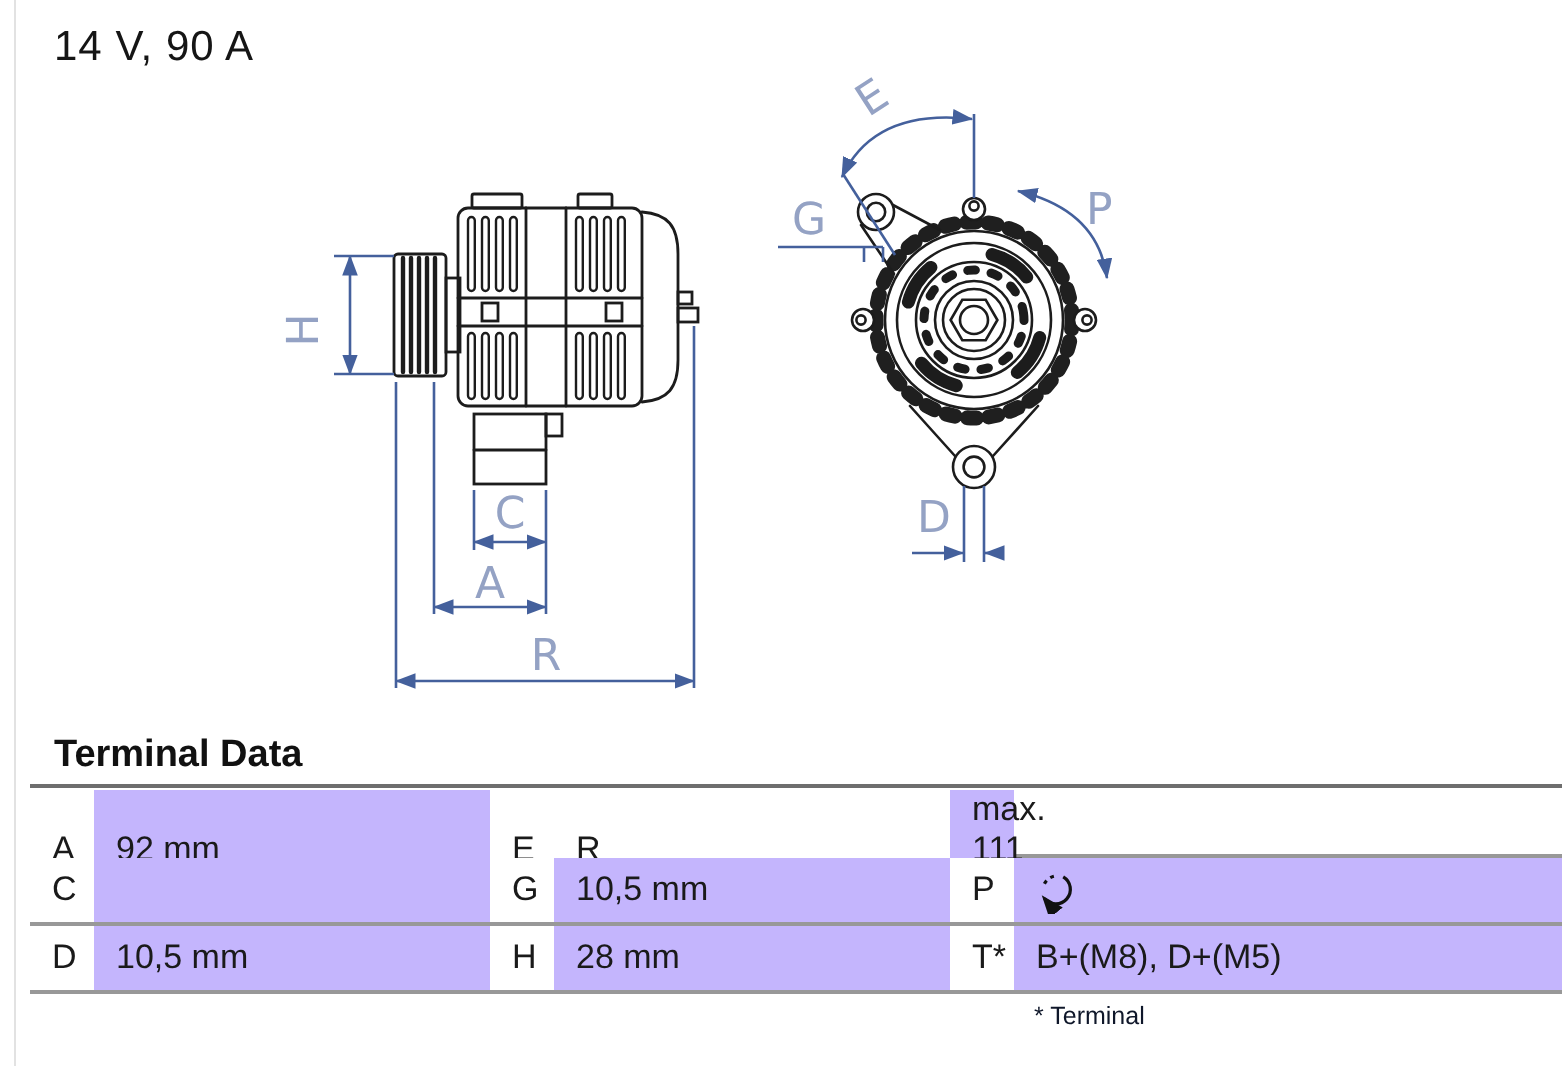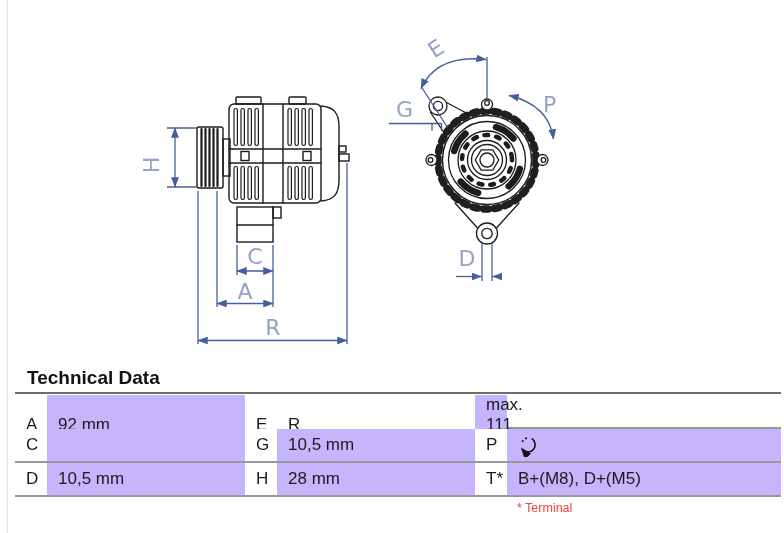--- a/index.html
+++ b/index.html
@@ -9,30 +9,31 @@
   .title{position:absolute;left:27px;top:12px;font-size:21px;letter-spacing:0.5px;color:#151515;}
   .drawing-svg{position:absolute;left:0;top:0;width:784px;height:533px;}
   .dim-label{font-family:"DejaVu Sans",sans-serif;font-size:22px;fill:#94a2c4;}
   .heading{position:absolute;left:27px;top:367px;font-size:19px;font-weight:bold;color:#111;}
   .heading-rule{position:absolute;left:15px;top:392px;width:766px;height:2px;background:#6e6e6e;}
   .table{position:absolute;left:15px;top:395px;width:766px;}
   .trow{display:grid;grid-template-columns:32px 198px 32px 198px 32px 274px;
         height:32px;border-bottom:2px solid #989898;font-size:17px;}
   .lcell{background:#ffffff;display:flex;align-items:center;padding-left:11px;}
   .vcell{background:#c4b5fd;display:flex;align-items:center;padding-left:11px;}
-  .footnote{position:absolute;left:517px;top:501px;font-size:12.5px;color:#ef4444;}
+  .footnote{position:absolute;left:517px;top:501px;font-size:12.5px;color:#0f172a;}
   .roticon{display:block;margin-top:1px;}
 </style>
 </head>
 <body>
 
 <div class="screen">
 
   <div class="edge-line"></div>
 
+  <div class="title">14 V, 90 A</div>
 
   <svg class="drawing-svg" viewBox="0 0 784 533">
     <defs>
       <marker id="arw" viewBox="0 0 8 6" markerWidth="8" markerHeight="6" refX="7.5" refY="3" orient="auto-start-reverse">
         <path d="M0,0 L8,3 L0,6 Z" fill="#44609c"></path>
       </marker>
     </defs>
 
     <g stroke="#1c1c1c" fill="none" stroke-width="1.4" stroke-linecap="round">
 
@@ -126,21 +127,21 @@
       <path d="M482,243 V281 M492,243 V281"></path>
       <path d="M456,276.5 H481.5" marker-end="url(#arw)"></path>
       <path d="M492.5,276.5 H501.5" marker-start="url(#arw)"></path>
     </g>
     <text class="dim-label" text-anchor="middle" transform="translate(440,55) rotate(-33)">E</text>
     <text class="dim-label" x="396" y="117">G</text>
     <text class="dim-label" x="543" y="112">P</text>
     <text class="dim-label" text-anchor="middle" x="467" y="266">D</text>
   </svg>
 
-  <div class="heading">Technical Data</div>
+  <div class="heading">Terminal Data</div>
   <div class="heading-rule"></div>
 
   <div class="table">
     <div class="trow">
       <div class="lcell">A</div>
       <div class="vcell">92 mm</div>
       <div class="lcell">E</div>
       <div class="lcell">R</div>
       <div class="vcell">max. 111 mm</div>
     </div>

